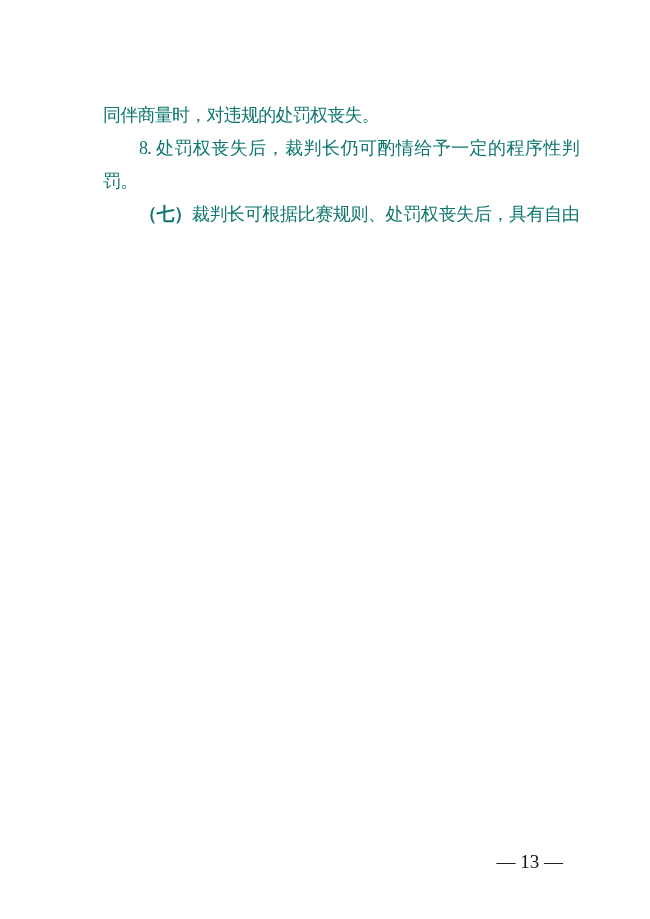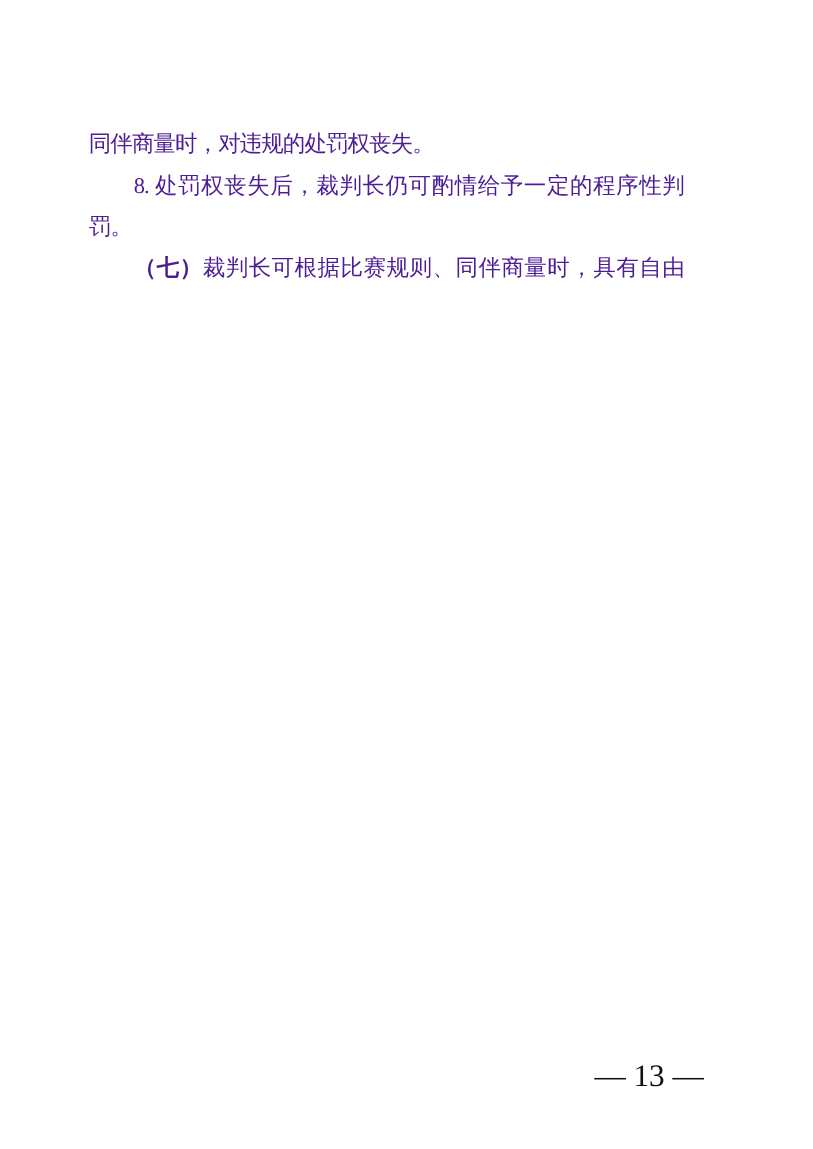--- a/index.html
+++ b/index.html
@@ -14,27 +14,27 @@
   }
   .page {
     position: relative;
     width: 650px;
     height: 919px;
     background: #ffffff;
     overflow: hidden;
   }
   .doc-body {
     position: absolute;
-    left: 71px;
+    left: 103px;
     width: 476px;
     top: 99px;
     font-size: 18px;
     line-height: 33px;
     letter-spacing: -0.75px;
-    color: #4c1d95;
+    color: #0f766e;
     font-family: Liberation Serif, serif;
   }
   .line {
     white-space: nowrap;
     text-align: left;
   }
   .line.indent {
     text-indent: 2em;
   }
   .line.justify {
@@ -42,38 +42,38 @@
     text-align-last: justify;
     white-space: normal;
   }
   .bold-prefix {
     font-weight: bold;
   }
   .page-number {
     position: absolute;
     top: 851px;
     right: 87px;
-    font-size: 25px;
+    font-size: 19px;
     line-height: 22px;
     letter-spacing: 0;
     color: #111111;
     white-space: nowrap;
   }
 </style>
 </head>
 <body>
 
 <div class="page">
 
   <div class="doc-body">
     <div class="line">同伴商量时，对违规的处罚权丧失。</div>
 
     <div class="line indent justify">8. 处罚权丧失后，裁判长仍可酌情给予一定的程序性判</div>
 
     <div class="line">罚。</div>
 
-    <div class="line indent justify"><span class="bold-prefix">（七）</span><span>裁判长可根据比赛规则、同伴商量时，具有自由</span></div>
+    <div class="line indent justify"><span class="bold-prefix">（七）</span><span>裁判长可根据比赛规则、处罚权丧失后，具有自由</span></div>
 
   </div>
 
   <div class="page-number">— 13 —</div>
 
 </div>
 
 </body></html>

